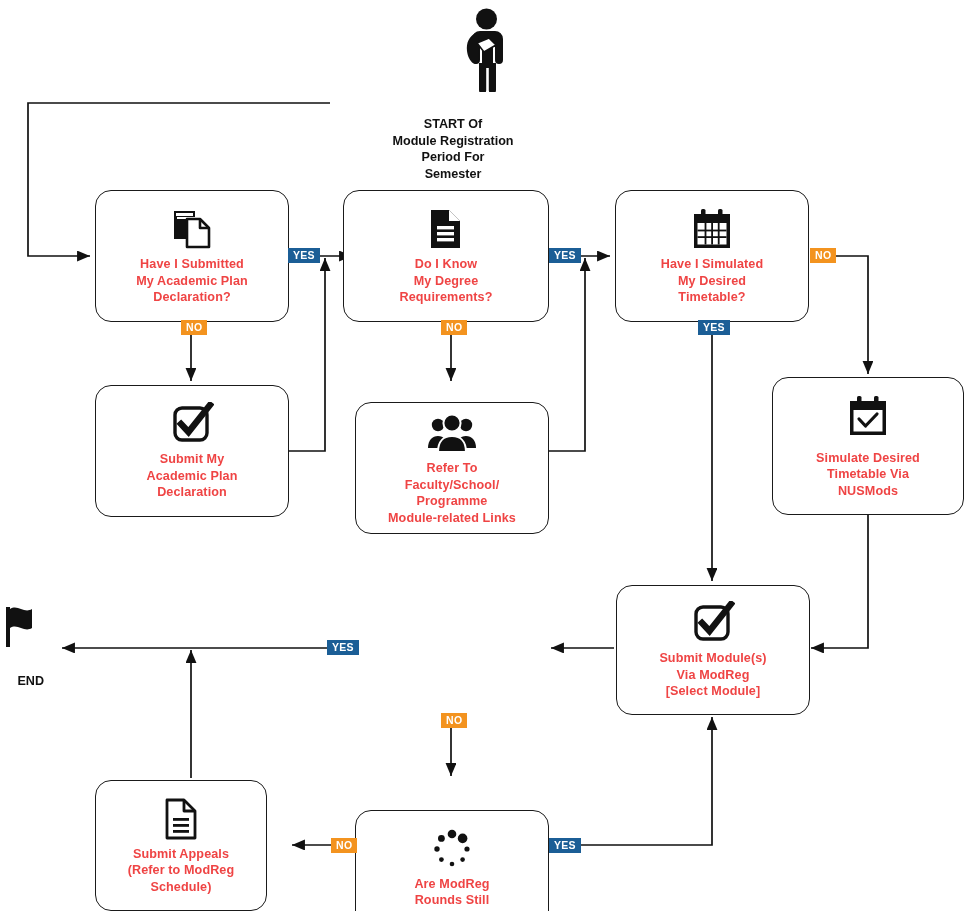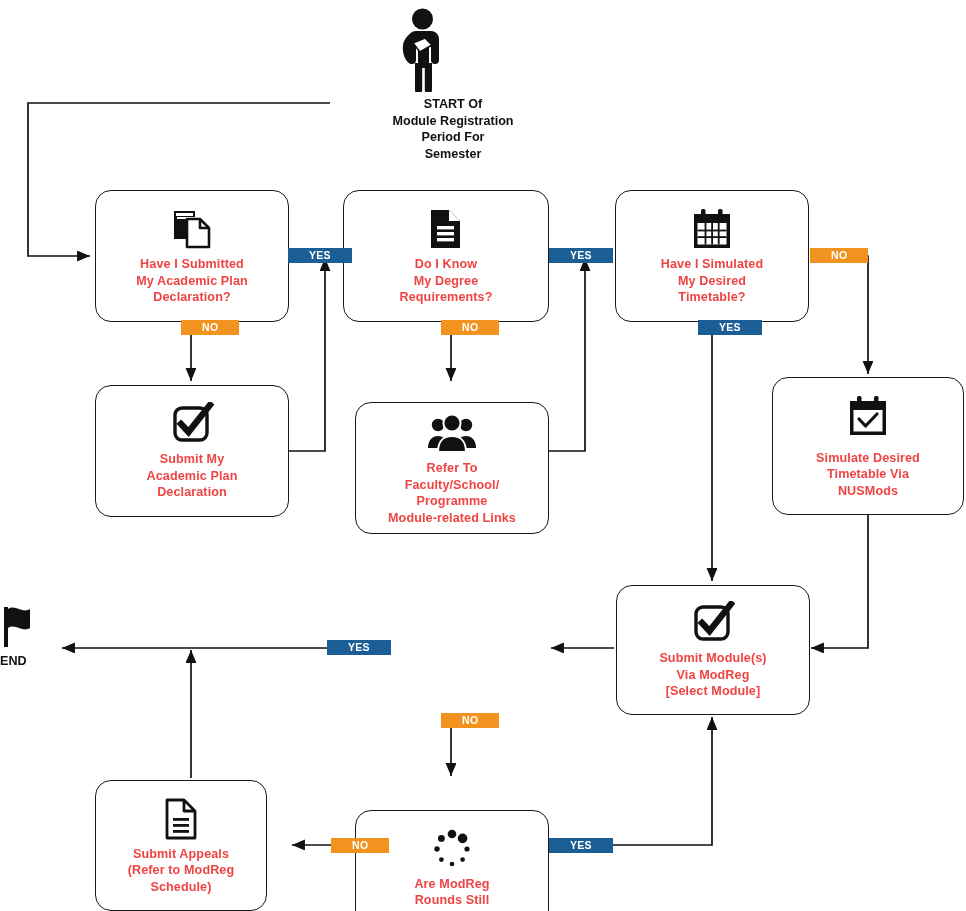--- a/index.html
+++ b/index.html
@@ -6,26 +6,26 @@
   body{width:966px;height:911px;font-family:"Liberation Sans",sans-serif;position:relative;overflow:hidden;}
   #stage{position:absolute;left:0;top:0;width:966px;height:911px;}
   #wires{position:absolute;left:0;top:0;width:966px;height:911px;pointer-events:none;}
 
   .node{position:absolute;box-sizing:border-box;background:#ffffff;border:1.6px solid #1a1a1a;border-radius:16px;
         display:flex;flex-direction:column;align-items:center;justify-content:center;}
   .node .ico{display:flex;align-items:center;justify-content:center;height:46px;margin-bottom:4px;}
   .node .lbl{font-size:12.6px;font-weight:bold;color:#ef4444;text-align:center;line-height:16.5px;letter-spacing:.1px;
              white-space:pre-line;}
 
-  .term{position:absolute;display:flex;flex-direction:column;align-items:flex-start;}
+  .term{position:absolute;display:flex;flex-direction:column;align-items:flex-end;gap:20px;}
   .term .ico{display:flex;align-items:center;justify-content:center;}
   .term .lbl{font-size:12.6px;font-weight:bold;color:#111111;text-align:center;line-height:16.5px;white-space:pre-line;margin-top:4px;}
 
   .badge{position:absolute;color:#ffffff;font-size:10.5px;font-weight:bold;line-height:15px;height:15px;
-         padding:0 21px;letter-spacing:.3px;text-align:center;box-sizing:border-box;}
+         padding:0 5px;letter-spacing:.3px;text-align:center;box-sizing:border-box;}
   .badge.yes{background:#1b5e96;}
   .badge.no{background:#f3931f;}
 </style>
 </head>
 <body>
 
 <div id="stage">
 
   <svg id="wires" viewBox="0 0 966 911">
     <defs>

